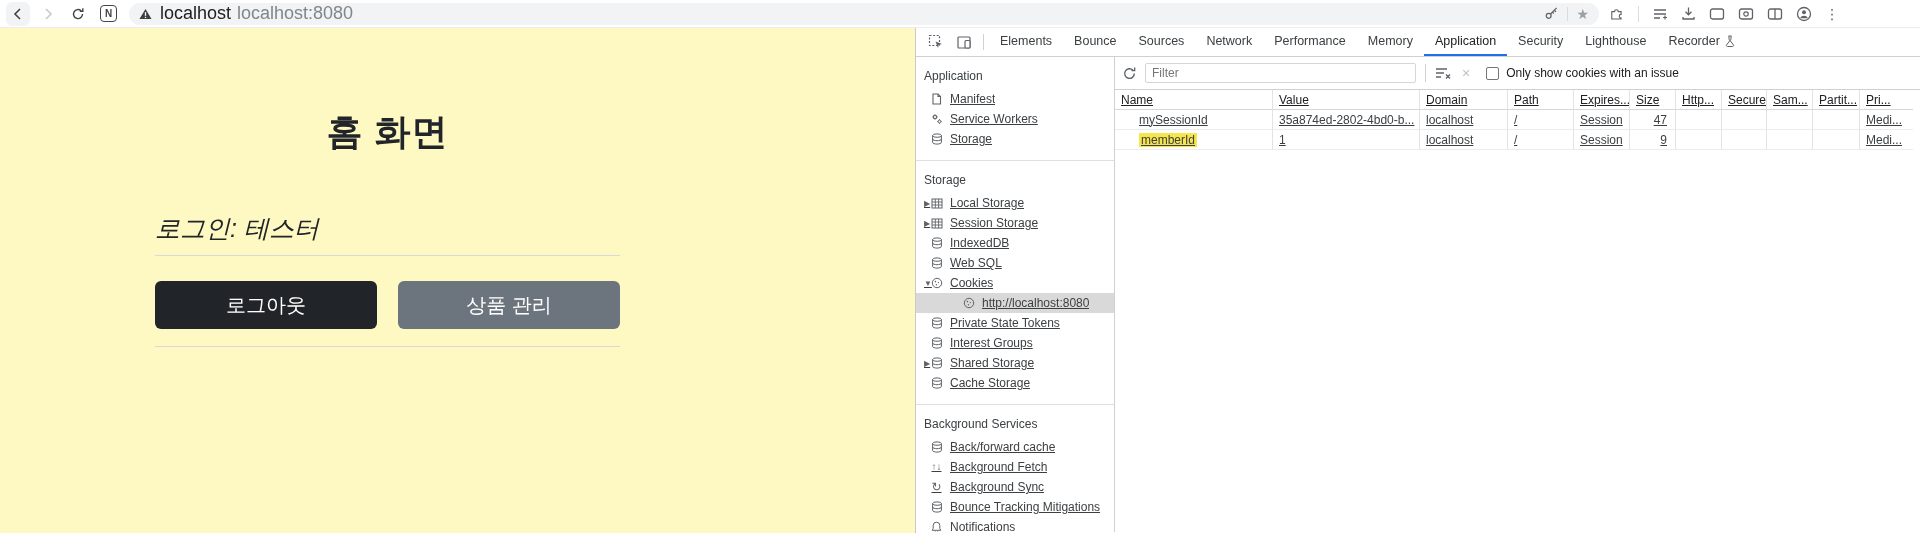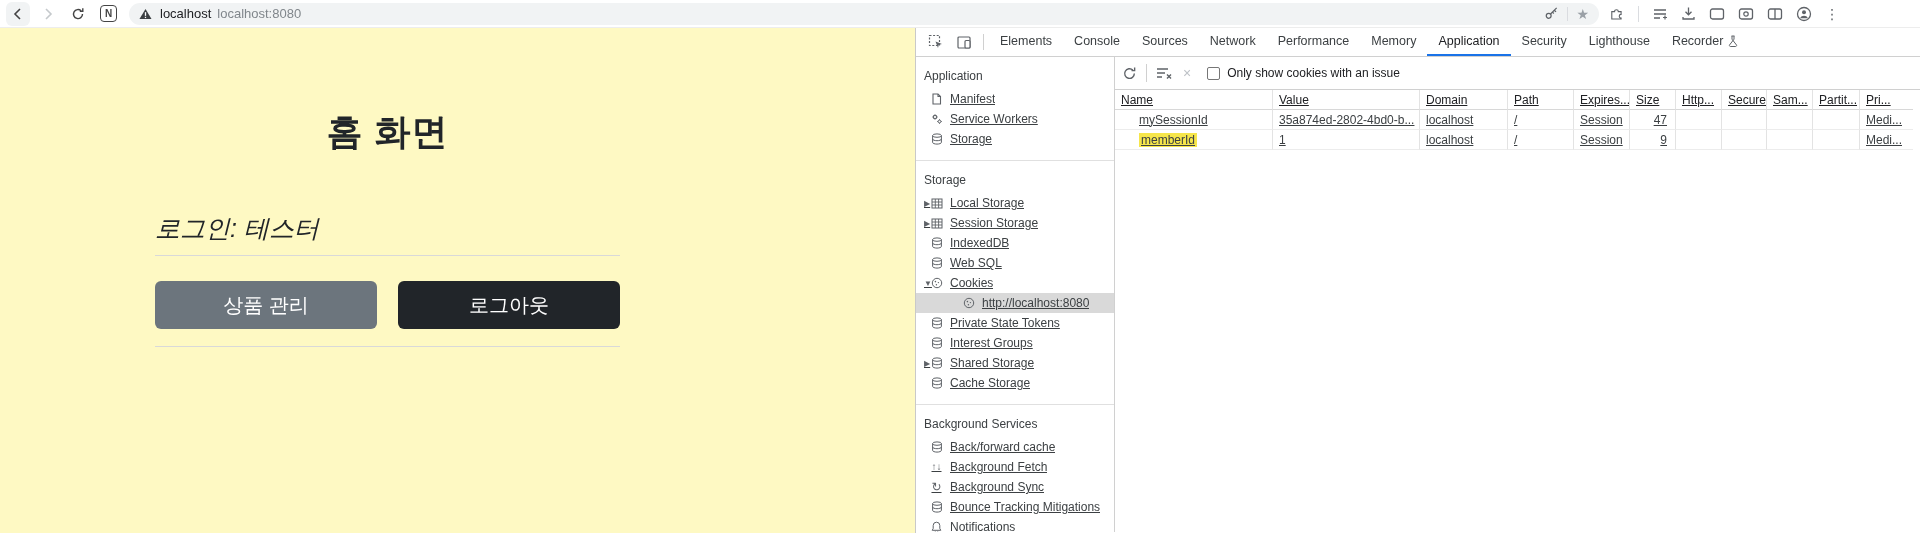--- a/index.html
+++ b/index.html
@@ -20,21 +20,21 @@
   .nav-btn.back-bg { background:#f1f3f4; }
   .n-badge {
     width:17px; height:17px; border:1.6px solid #444; border-radius:4px;
     display:flex; align-items:center; justify-content:center;
     font-size:10px; font-weight:bold; color:#444; margin-left:10px; flex:0 0 auto;
   }
   .omnibox {
     margin-left:12px; height:22px; width:1470px; background:#f1f3f4; border-radius:12px;
     display:flex; align-items:center; padding:0 10px; flex:0 0 auto;
   }
-  .omni-text { font-size:13px; margin-left:8px; white-space:nowrap; }
+  .omni-text { font-size:18px; margin-left:8px; white-space:nowrap; }
   .omni-domain { color:#202124; }
   .omni-rest { color:#80868b; margin-left:6px; }
   .omni-spacer { flex:1; }
   .pill-divider { width:1px; height:14px; background:#dadce0; margin:0 8px; }
   .star-glyph { font-size:14px; color:#9aa0a6; line-height:1; }
   .tb-icons { display:flex; align-items:center; margin-left:10px; gap:13px; }
   .tb-divider { width:1px; height:16px; background:#dadce0; }
   .dots-glyph { font-size:14px; color:#5f6368; line-height:1; }
 
   
@@ -188,22 +188,22 @@
     </svg>
     <span class="dots-glyph">⋮</span>
   </div>
 </div>
 
 <div class="page">
   <div class="page-title">홈 화면</div>
   <div class="login-label">로그인: 테스터</div>
   <div class="hr hr1"></div>
   <div class="btn-row">
+    <button class="btn" style="background:#212529">로그아웃</button>
     <button class="btn" style="background:#6c757d">상품 관리</button>
-    <button class="btn" style="background:#212529">로그아웃</button>
   </div>
   <div class="hr hr2"></div>
 </div>
 
 <div class="devtools">
 
   <div class="dt-tabbar">
     <span class="dt-tool-icn">
       <svg width="16" height="16" viewBox="0 0 16 16">
         <rect x="1.5" y="1.5" width="10" height="10" stroke="#5f6368" stroke-width="1.2" fill="none" stroke-dasharray="2 1.6"></rect>
@@ -214,21 +214,21 @@
       <svg width="16" height="15" viewBox="0 0 16 15">
         <rect x="2" y="2" width="12" height="11" rx="1" stroke="#5f6368" stroke-width="1.2" fill="none"></rect>
         <rect x="9" y="5.5" width="5" height="7.5" rx="1" fill="#fff" stroke="#5f6368" stroke-width="1.2"></rect>
       </svg>
     </span>
     <span class="dt-vdiv"></span>
     <span class="dt-tab">
         <span>Elements</span>
       </span>
     <span class="dt-tab">
-        <span>Console</span>
+        <span>Bounce</span>
       </span>
     <span class="dt-tab">
         <span>Sources</span>
       </span>
     <span class="dt-tab">
         <span>Network</span>
       </span>
     <span class="dt-tab">
         <span>Performance</span>
       </span>
@@ -454,20 +454,21 @@
         </div>
       </div>
     </div>
 
     <div class="dt-main">
       <div class="dt-cookie-toolbar">
         <svg width="15" height="15" viewBox="0 0 14 14">
           <path d="M11.5 7 a4.5 4.5 0 1 1 -1.4-3.2" stroke="#5f6368" stroke-width="1.3" fill="none"></path>
           <path d="M11.8 1.4 v2.9 h-2.9" stroke="#5f6368" stroke-width="1.3" fill="none"></path>
         </svg>
+        <input class="filter-input" value="" placeholder="Filter" style="">
         <span class="tb-sep"></span>
         <svg width="17" height="14" viewBox="0 0 17 14">
           <path d="M1 3 h11 M1 7 h8 M1 11 h5" stroke="#5f6368" stroke-width="1.4" fill="none"></path>
           <path d="M11 8.5 l4 4 M15 8.5 l-4 4" stroke="#5f6368" stroke-width="1.4" fill="none"></path>
         </svg>
         <span class="clear-x">×</span>
         <span class="cb"></span>
         <span class="cb-label">Only show cookies with an issue</span>
       </div>
 

